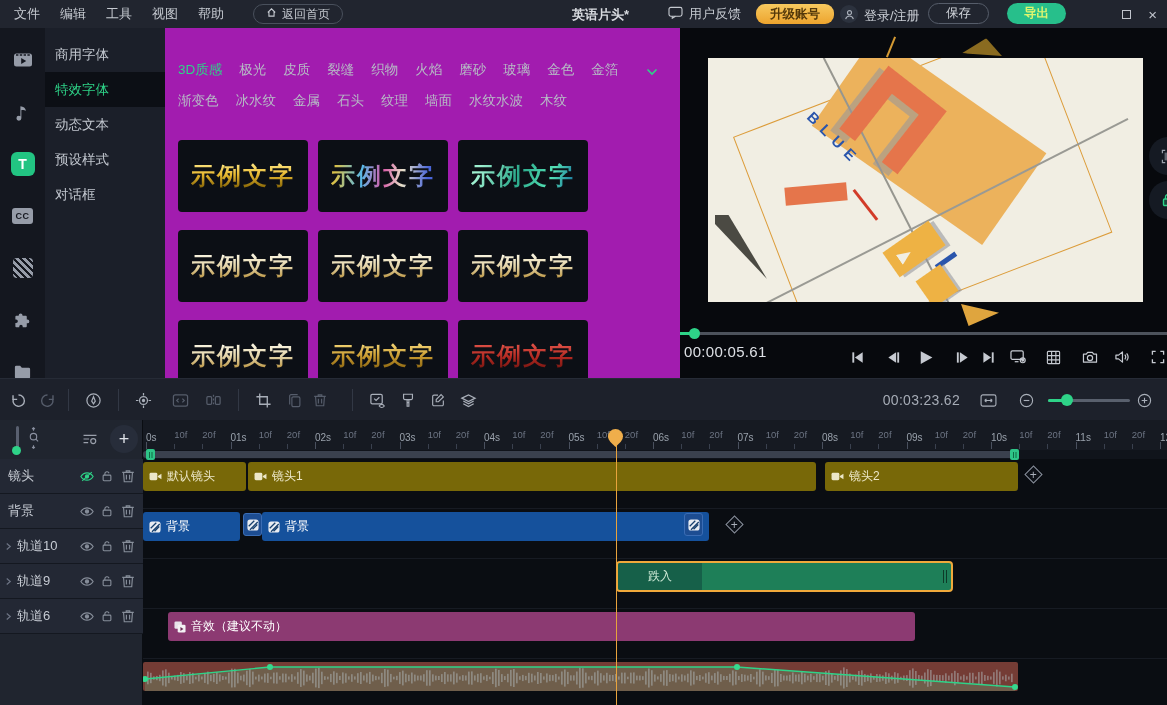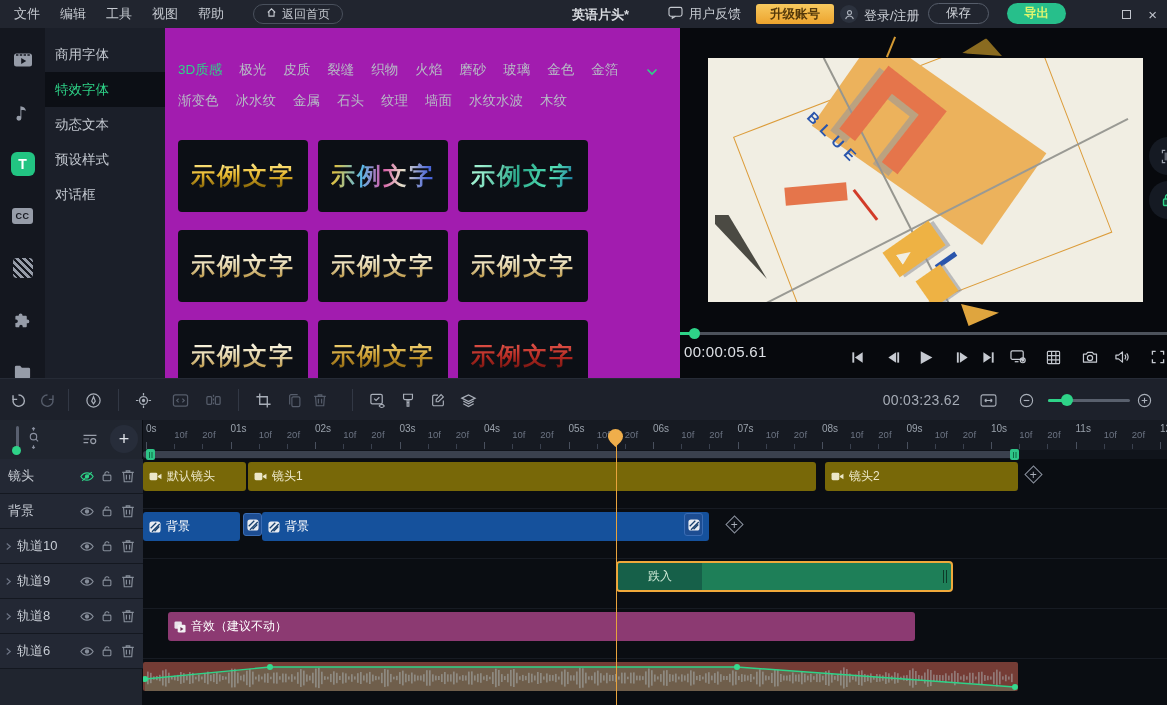--- a/index.html
+++ b/index.html
@@ -8,21 +8,21 @@
        font-family:"Liberation Sans","DejaVu Sans",sans-serif;color:#c9cdd5;font-size:13px;user-select:none}
 
   
   .titlebar{position:absolute;left:0;top:0;width:1167px;height:28px;background:#21252f}
   .menus{position:absolute;left:14px;top:0;height:28px;display:flex;gap:20px;align-items:center}
   .menus span{width:26px;text-align:center;color:#c5c9d0;cursor:default}
   .home-btn{position:absolute;left:253px;top:4px;height:20px;padding:0 12px;border:1px solid #49505c;border-radius:10px;
             display:flex;align-items:center;gap:5px;font-size:12px;color:#c5c9d0}
   .doc-title{position:absolute;left:572px;top:6px;font-size:13px;font-weight:bold;color:#d8dbe0}
   .feedback{position:absolute;left:668px;top:5px;display:flex;gap:6px;align-items:center;color:#c5c9d0}
-  .upgrade{position:absolute;left:756px;top:4px;height:20px;padding:0 14px;border-radius:3px;
+  .upgrade{position:absolute;left:756px;top:4px;height:20px;padding:0 14px;border-radius:9px;
            background:linear-gradient(180deg,#f7c95f,#eda42e);color:#53380a;font-size:12.5px;font-weight:bold;
            display:flex;align-items:center}
   .avatar{position:absolute;left:840px;top:5px;width:18px;height:18px;border-radius:50%;background:#2c323e;
           display:flex;align-items:center;justify-content:center;color:#aab0ba}
   .login{position:absolute;left:864px;top:7px;color:#cdd1d8}
   .save-btn{position:absolute;left:928px;top:3px;height:21px;padding:0 17px;border:1px solid #565d6a;border-radius:11px;
             font-size:12.5px;color:#d2d6dc;display:flex;align-items:center}
   .export-btn{position:absolute;left:1007px;top:3px;height:21px;padding:0 17px;border-radius:11px;background:#27bf8b;
               color:#ddf56f;font-size:12.5px;font-weight:bold;display:flex;align-items:center}
   .win{position:absolute;right:10px;top:0;height:28px;display:flex;gap:17px;align-items:center;color:#c0c4cc}
@@ -113,21 +113,21 @@
   .th-row{height:35px;display:flex;align-items:center;background:#232834;border-bottom:1px solid #141820;font-size:13px;color:#c6cbd3}
   .th-row .chev{margin-left:5px;display:flex;color:#6c7383}
   .th-row .tname{margin-left:8px;white-space:nowrap}
   .th-row.exp .tname{margin-left:5px}
   .th-ics{margin-left:auto;display:flex;gap:7px;padding-right:7px;align-items:center}
   .th-ics span{display:flex;color:#878e9a}
   .th-ics span.green{color:#2ed388}
 
   .tl-body{position:absolute;left:143px;top:420px;width:1024px;height:285px;background:#0a0d12;overflow:hidden}
   .ruler{position:absolute;left:0;top:0;width:1024px;height:30px;background:#161a22}
-  .sec{position:absolute;top:3px;font-size:10px;color:#9aa2ac}
+  .sec{position:absolute;top:12px;font-size:10px;color:#9aa2ac}
   .minor{position:absolute;top:9px;font-size:9.5px;color:#6c7483}
   .tick{position:absolute;bottom:1px;width:1px;height:5px;background:#3a414f}
   .tick.maj{height:7px;background:#49505e}
   .strip{position:absolute;left:0;top:30px;width:1024px;height:9px;background:#10141b}
   .thumbbar{position:absolute;left:0;top:31px;width:873px;height:7px;background:#3a414e;border-radius:3px}
   .shandle{position:absolute;top:29px;width:9px;height:11px;background:#2ec487;border-radius:2px;z-index:4}
   .shandle::after{content:"";position:absolute;left:2.5px;top:2.5px;width:1px;height:6px;background:#0e6b44;box-shadow:2.5px 0 0 #0e6b44}
   .lanes{position:absolute;left:0;top:39px;width:1024px}
   .lane{position:relative;height:50px;background:#0a0d12;border-bottom:1px solid #171b23}
   .clip{position:absolute;top:3px;height:29px;border-radius:3px;font-size:12px;display:flex;align-items:center;overflow:hidden;color:#fff;white-space:nowrap}
@@ -592,47 +592,20 @@
             </span>
           </span>
         </div>
         <div class="th-row exp">
           <span class="chev">
             <svg viewBox="0 0 8 10" width="7" height="9" fill="none" stroke="currentColor" stroke-width="1.4">
               <path d="M2 1.5L6 5 2 8.5"></path>
             </svg>
           </span>
           <span class="tname">轨道9</span>
-          <span class="th-ics">
-            <span>
-              <svg viewBox="0 0 16 12" width="14" height="11" fill="none" stroke="currentColor" stroke-width="1.3">
-                <path d="M1 6s2.6-4.2 7-4.2S15 6 15 6s-2.6 4.2-7 4.2S1 6 1 6z"></path>
-                <circle cx="8" cy="6" r="1.8" fill="currentColor"></circle>
-              </svg>
-            </span>
-            <span>
-              <svg viewBox="0 0 14 14" width="12" height="12" fill="none" stroke="currentColor" stroke-width="1.3">
-                <rect x="2.5" y="6" width="9" height="6.5" rx="1"></rect>
-                <path d="M4.5 6V4.5a2.5 2.5 0 014.9-.7"></path>
-              </svg>
-            </span>
-            <span>
-              <svg viewBox="0 0 18 18" width="16" height="16" fill="none" stroke="currentColor" stroke-width="1.3">
-                <path d="M2.5 5h13M7 5V3.2h4V5M4 5l.8 10.5h8.4L14 5M7.2 7.5v5.5M10.8 7.5v5.5"></path>
-              </svg>
-            </span>
-          </span>
-        </div>
-        <div class="th-row exp">
-          <span class="chev">
-            <svg viewBox="0 0 8 10" width="7" height="9" fill="none" stroke="currentColor" stroke-width="1.4">
-              <path d="M2 1.5L6 5 2 8.5"></path>
-            </svg>
-          </span>
-          <span class="tname">轨道8</span>
           <span class="th-ics">
             <span>
               <svg viewBox="0 0 16 12" width="14" height="11" fill="none" stroke="currentColor" stroke-width="1.3">
                 <path d="M1 6s2.6-4.2 7-4.2S15 6 15 6s-2.6 4.2-7 4.2S1 6 1 6z"></path>
                 <circle cx="8" cy="6" r="1.8" fill="currentColor"></circle>
               </svg>
             </span>
             <span>
               <svg viewBox="0 0 14 14" width="12" height="12" fill="none" stroke="currentColor" stroke-width="1.3">
                 <rect x="2.5" y="6" width="9" height="6.5" rx="1"></rect>

